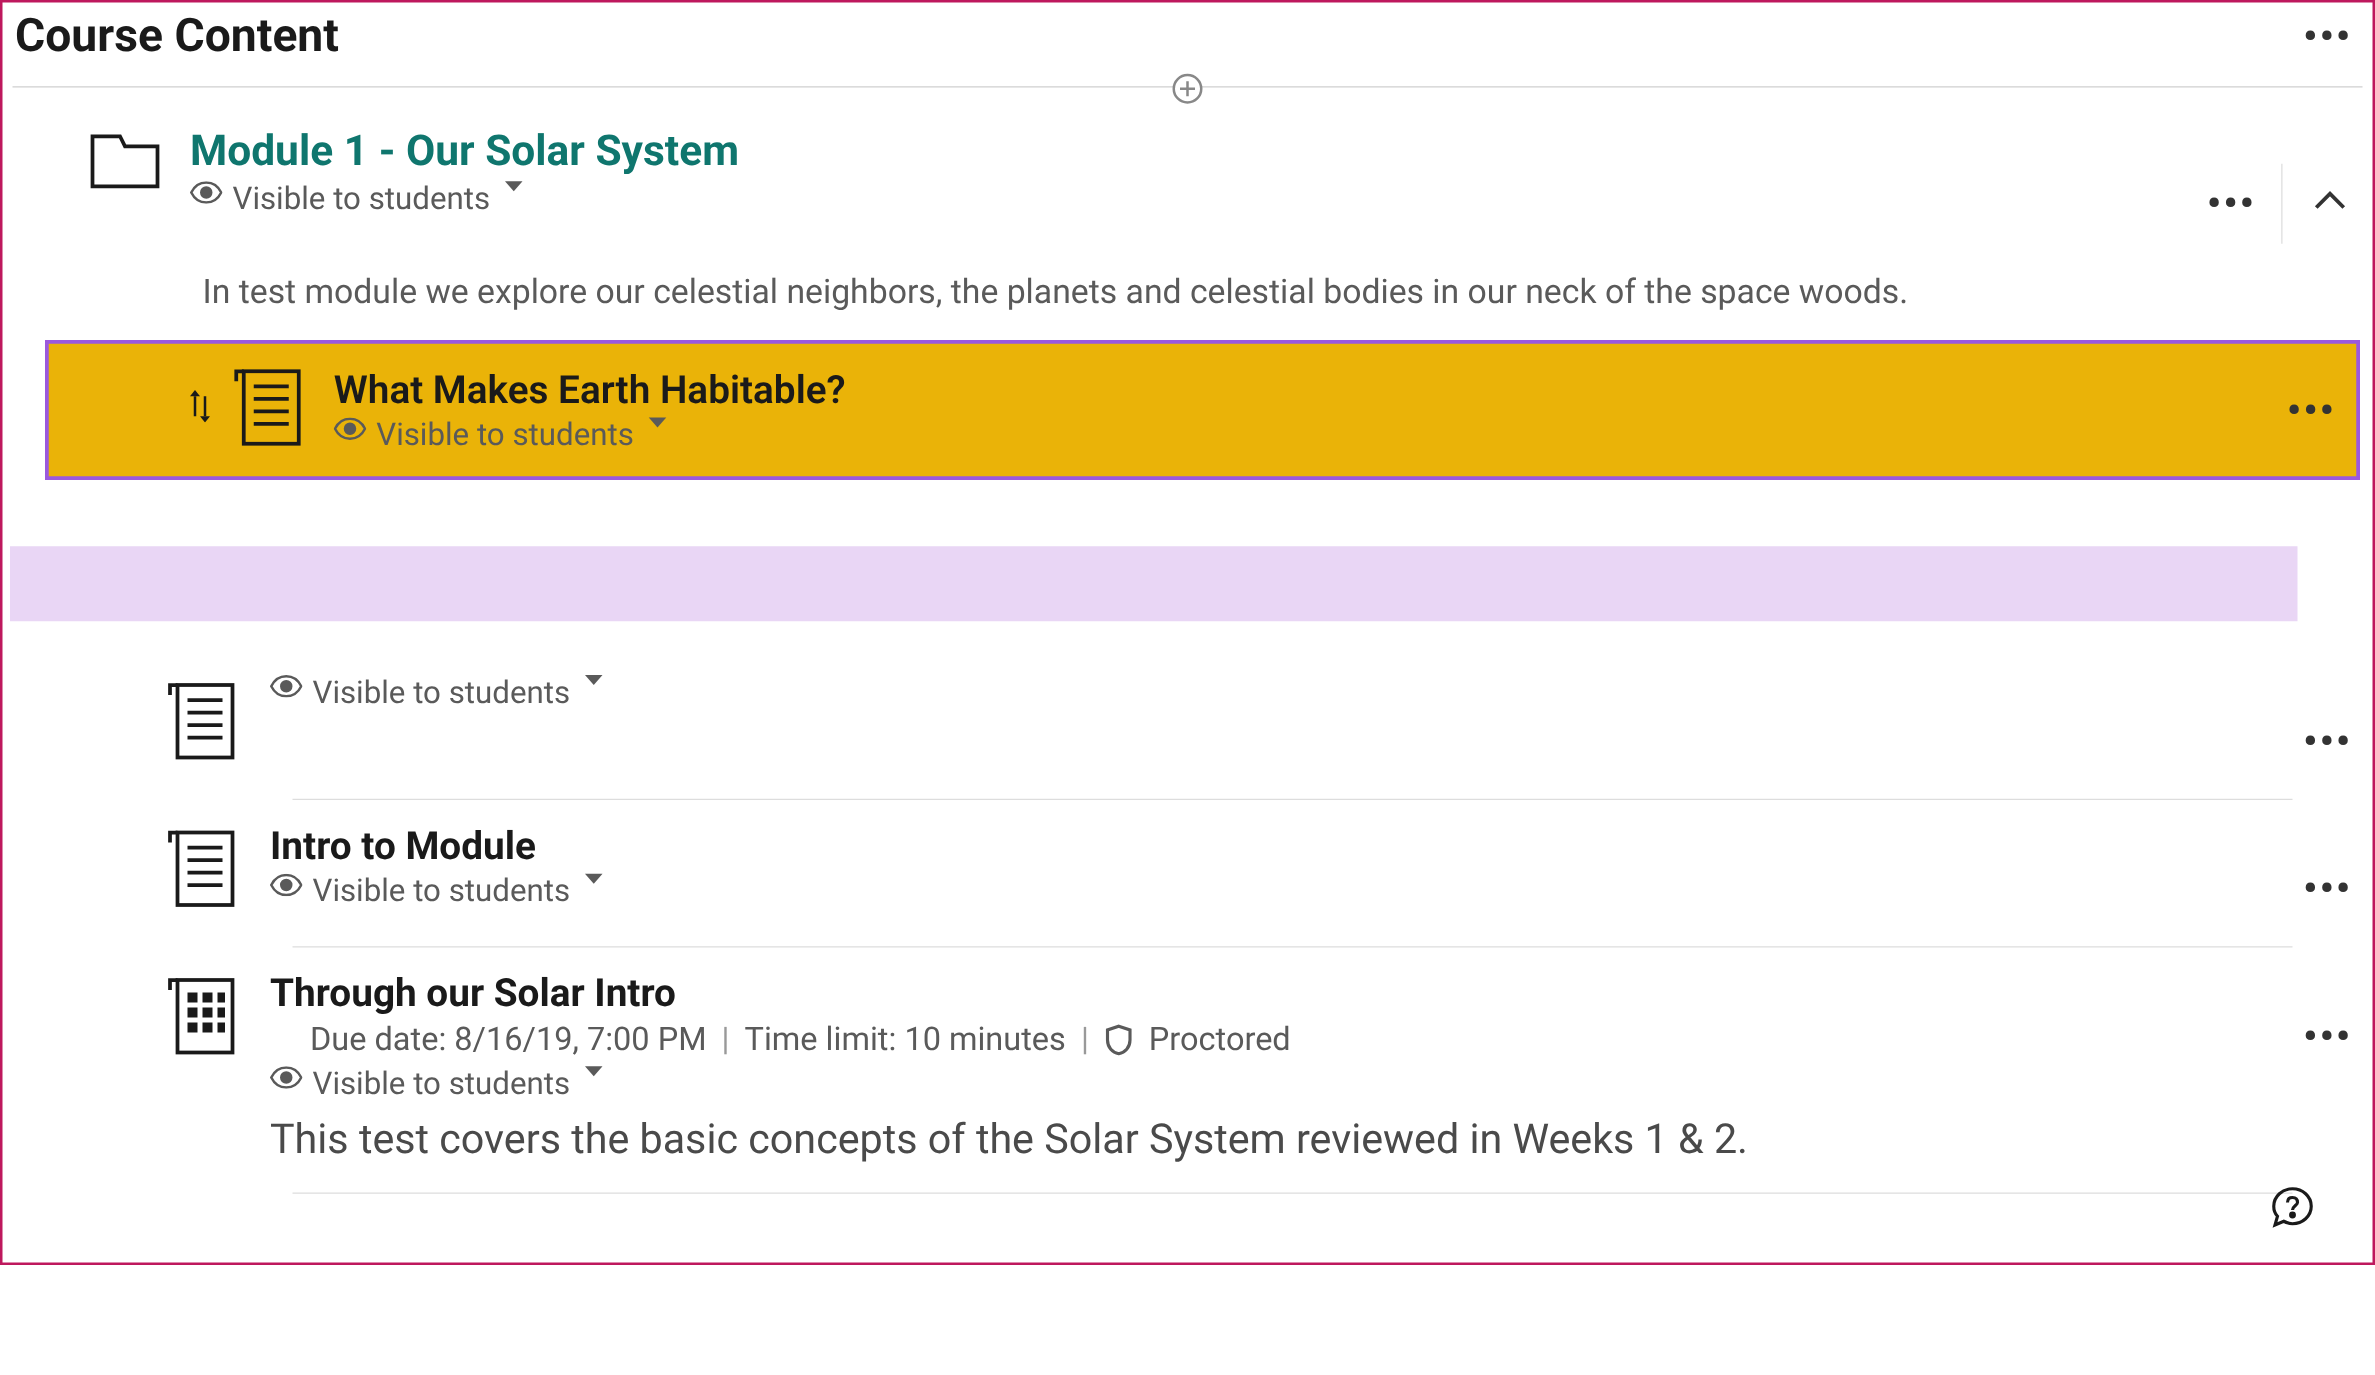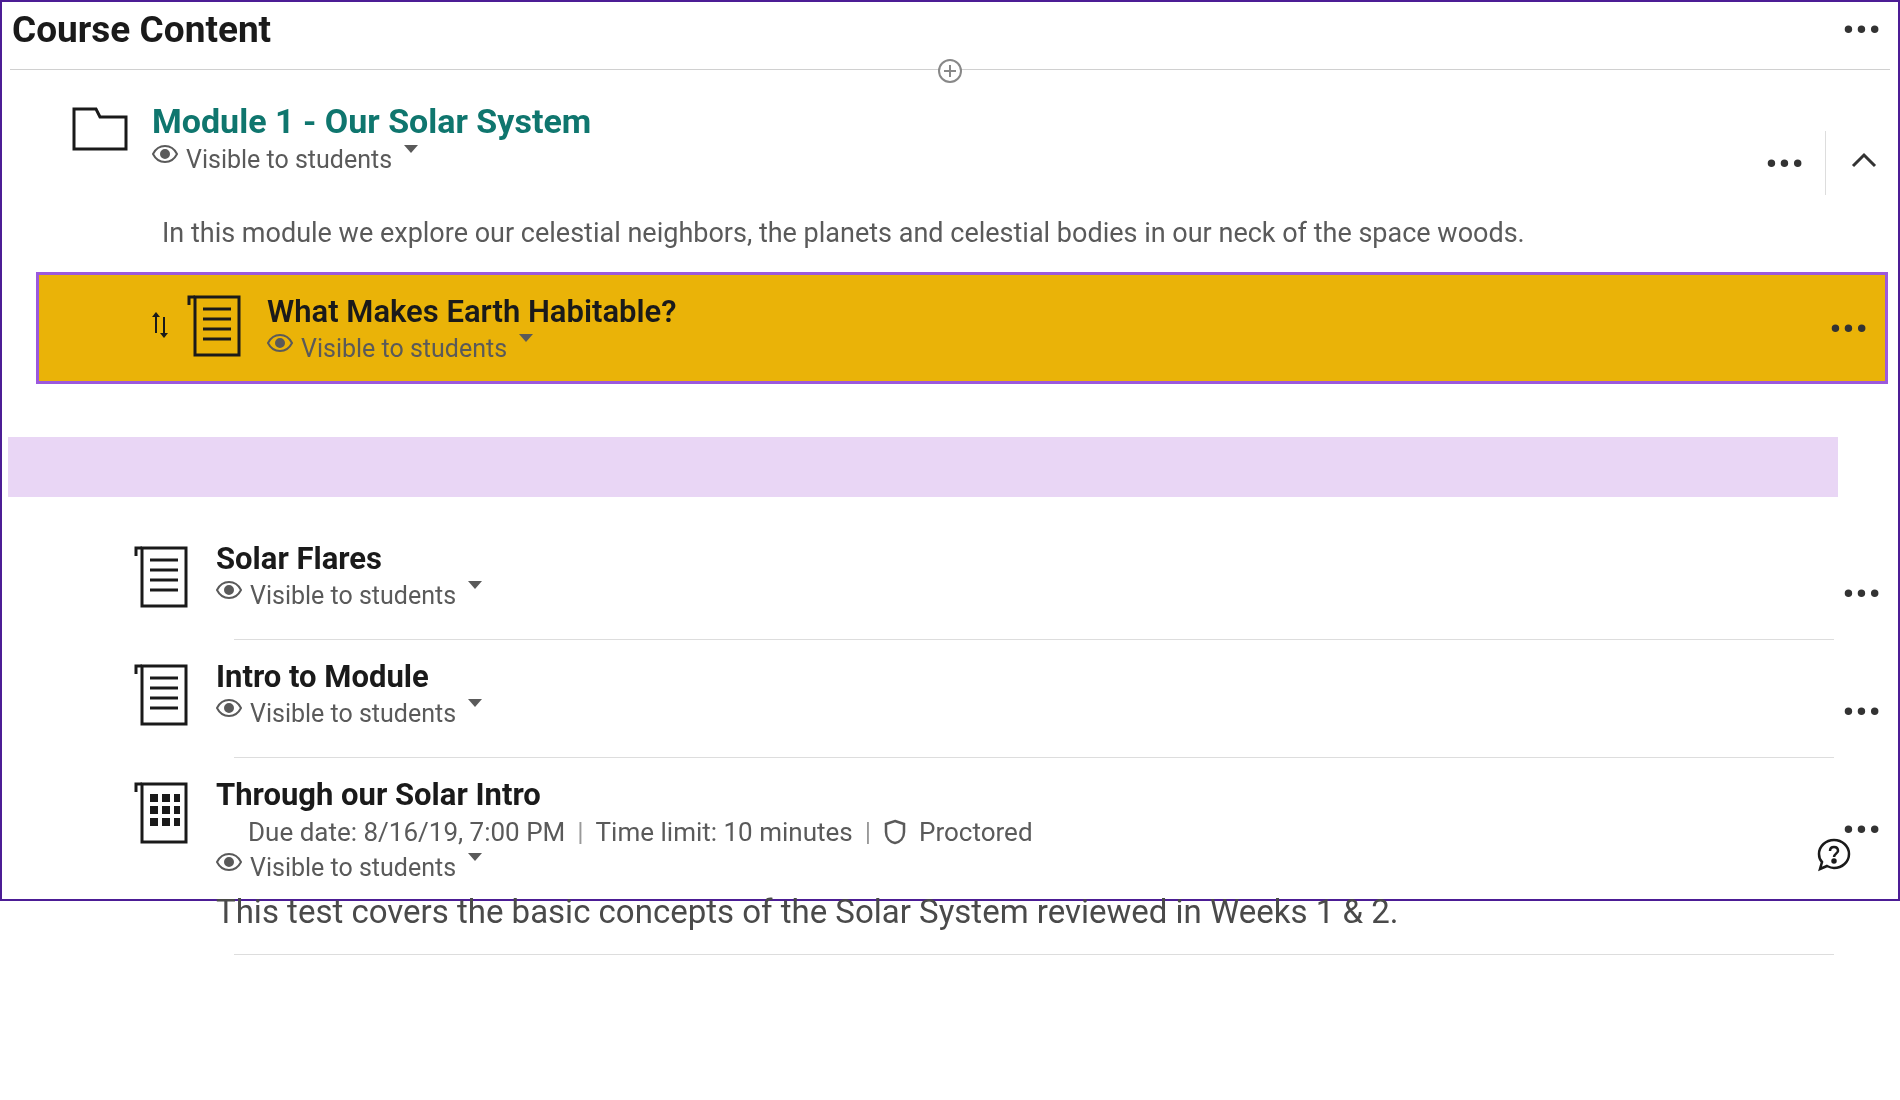--- a/index.html
+++ b/index.html
@@ -9,23 +9,23 @@
     }
     body {
       font-family: -apple-system, BlinkMacSystemFont, "Segoe UI", Roboto, Helvetica, Arial, sans-serif;
       background: #fff;
       color: #1a1a1a;
       width: 1900px;
       height: 1100px;
       overflow: hidden;
     }
     .page-wrapper {
-      border: 2px solid #4c1d95;
+      border: 2px solid #be185d;
       width: 1900px;
-      height: 901px;
+      height: 1012px;
       position: relative;
     }
     .header-bar {
       display: flex;
       justify-content: space-between;
       align-items: center;
       padding: 6px 16px 4px 10px;
     }
     .page-title {
       font-size: 37px;
@@ -286,21 +286,21 @@
       <div class="more-dots">•••</div>
       <div class="vsep"></div>
       <span class="chevron-up">
         <svg width="28" height="18" viewBox="0 0 28 18" fill="none" stroke="#333" stroke-width="3">
           <path d="M3 14 L14 3 L25 14"></path>
         </svg>
       </span>
     </div>
   </div>
 
-  <div class="module-desc">In this module we explore our celestial neighbors, the planets and celestial bodies in our neck of the space woods.</div>
+  <div class="module-desc">In test module we explore our celestial neighbors, the planets and celestial bodies in our neck of the space woods.</div>
 
   <div class="dragged-item">
     <span class="drag-handle">
       <svg width="22" height="26" viewBox="0 0 22 26" fill="#1a1a1a">
         <path d="M7 0 L11 5 L3 5 Z"></path>
         <path d="M15 26 L11 21 L19 21 Z"></path>
         <rect x="6" y="5" width="2" height="16"></rect>
         <rect x="14" y="5" width="2" height="16"></rect>
       </svg>
     </span>
@@ -337,21 +337,20 @@
         <svg width="62" height="70" viewBox="0 0 62 70" fill="none" stroke="#1a1a1a" stroke-width="3">
           <rect x="10" y="6" width="44" height="58"></rect>
           <path d="M10 6 L4 6 L4 14" stroke-width="3"></path>
           <line x1="18" y1="18" x2="46" y2="18"></line>
           <line x1="18" y1="28" x2="46" y2="28"></line>
           <line x1="18" y1="38" x2="46" y2="38"></line>
           <line x1="18" y1="48" x2="46" y2="48"></line>
         </svg>
       </span>
       <div class="content-body">
-        <div class="content-title">Solar Flares</div>
         <div class="visibility-row">
           <svg class="eye-svg" width="26" height="18" viewBox="0 0 26 18" fill="none" stroke="#5a5a5a" stroke-width="2">
             <path d="M1 9 C4 3 9 1 13 1 C17 1 22 3 25 9 C22 15 17 17 13 17 C9 17 4 15 1 9 Z"></path>
             <circle cx="13" cy="9" r="4" fill="#5a5a5a"></circle>
           </svg>
           <span>Visible to students</span>
           <span class="caret-down"></span>
         </div>
       </div>
       <div class="item-more">•••</div>

